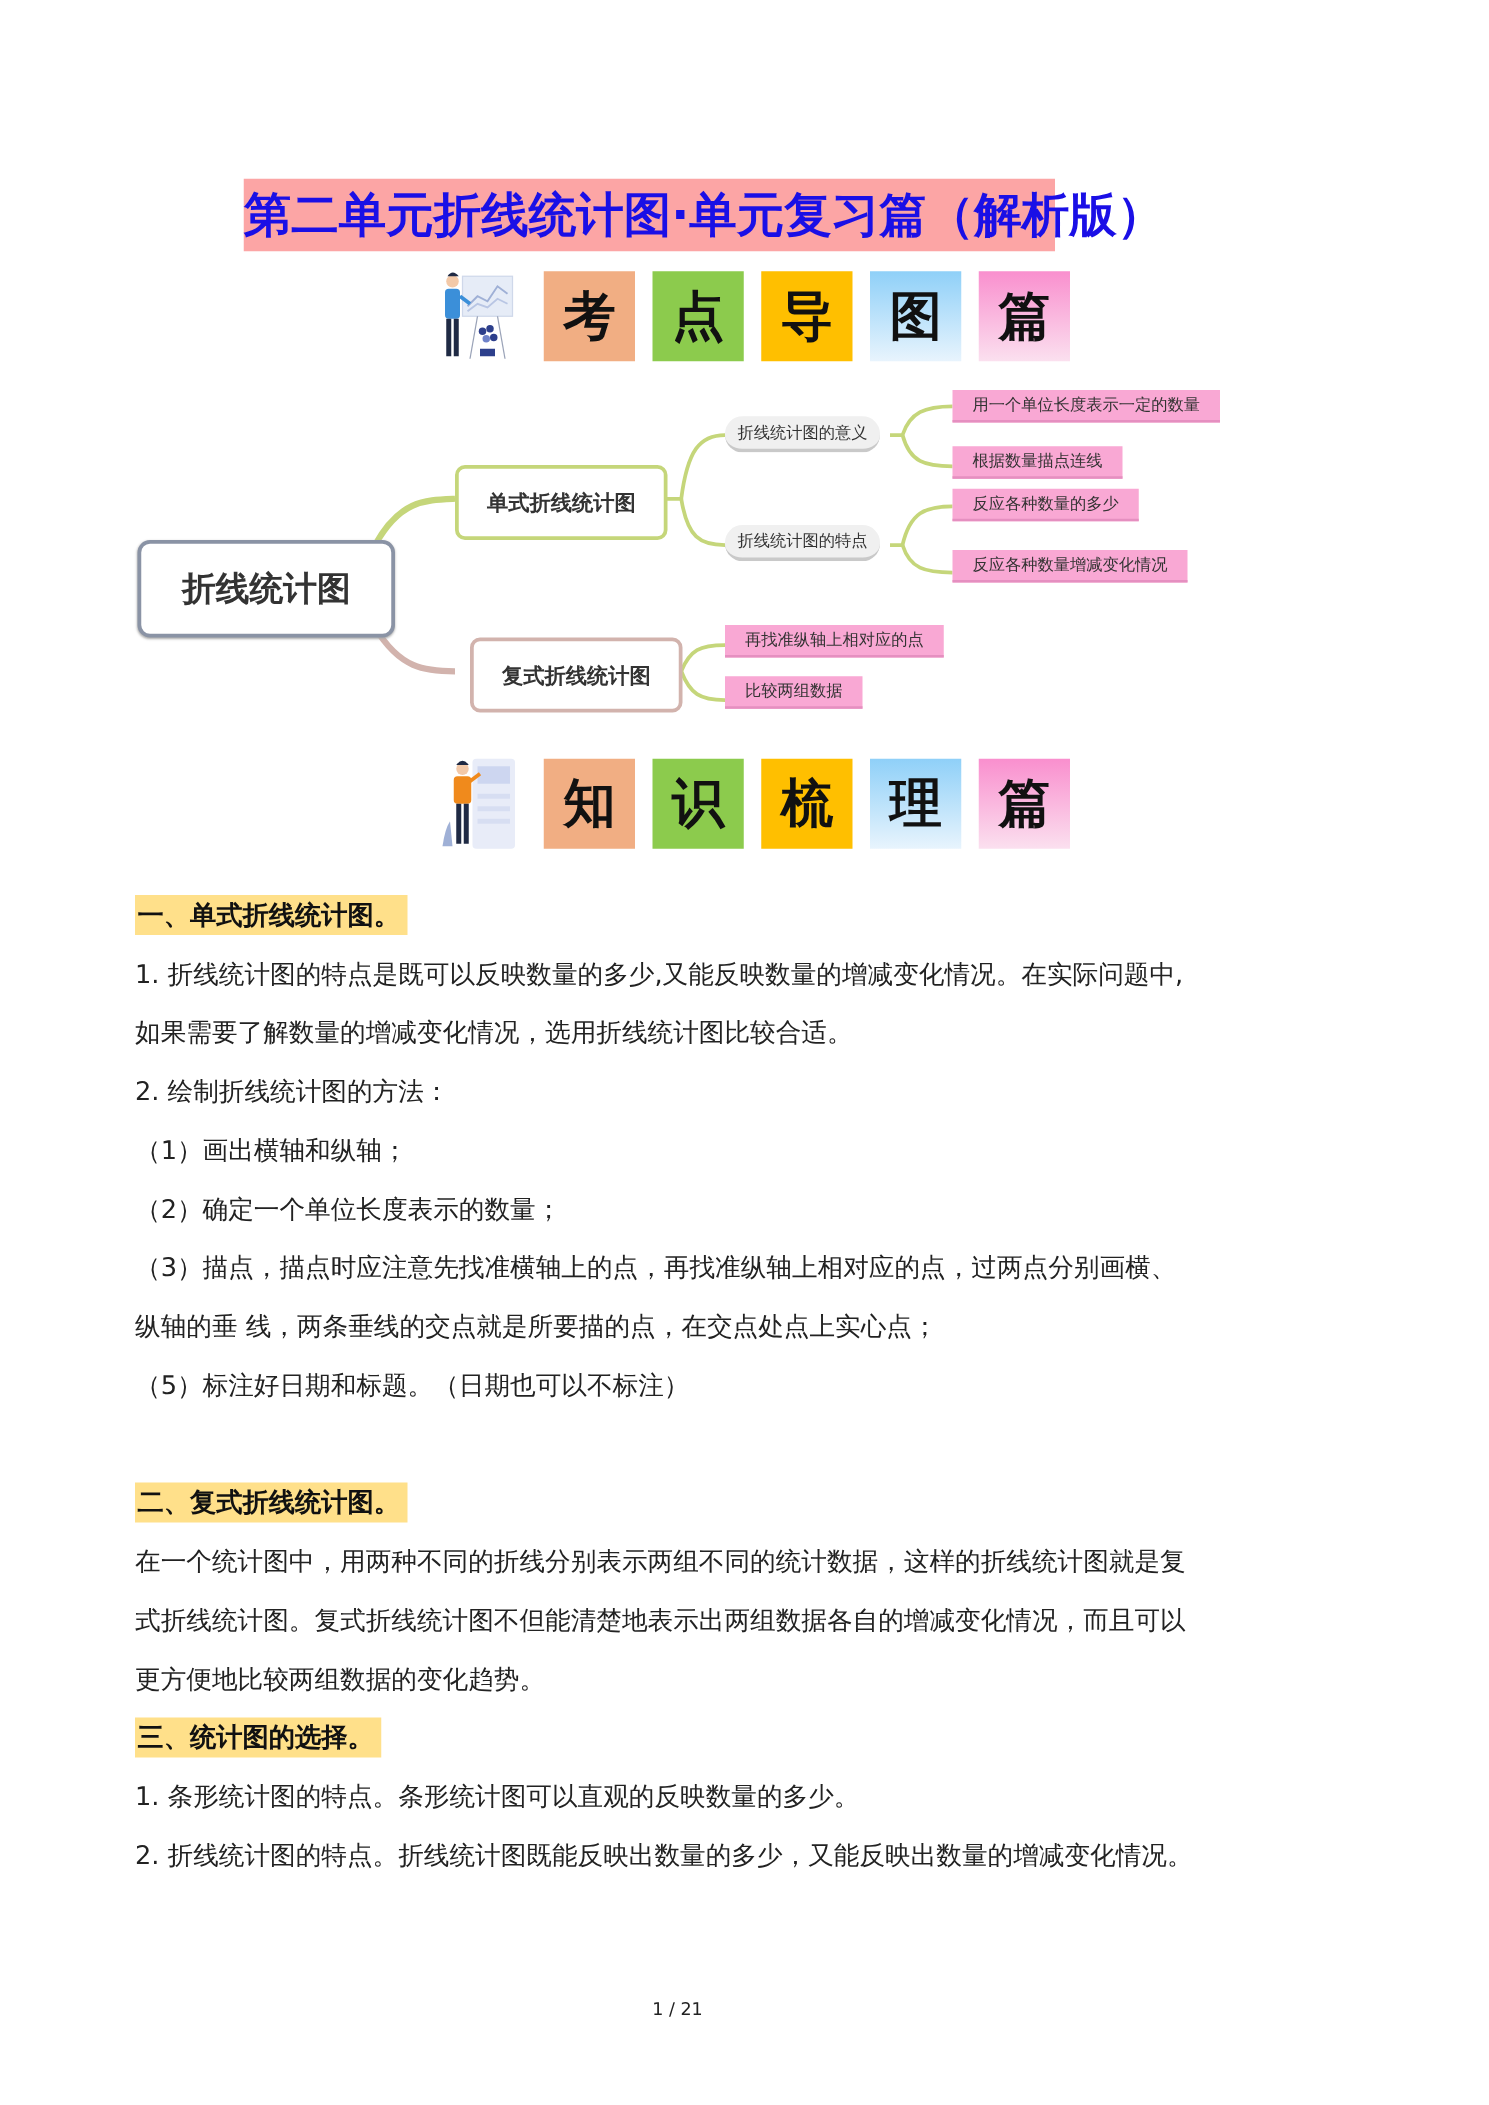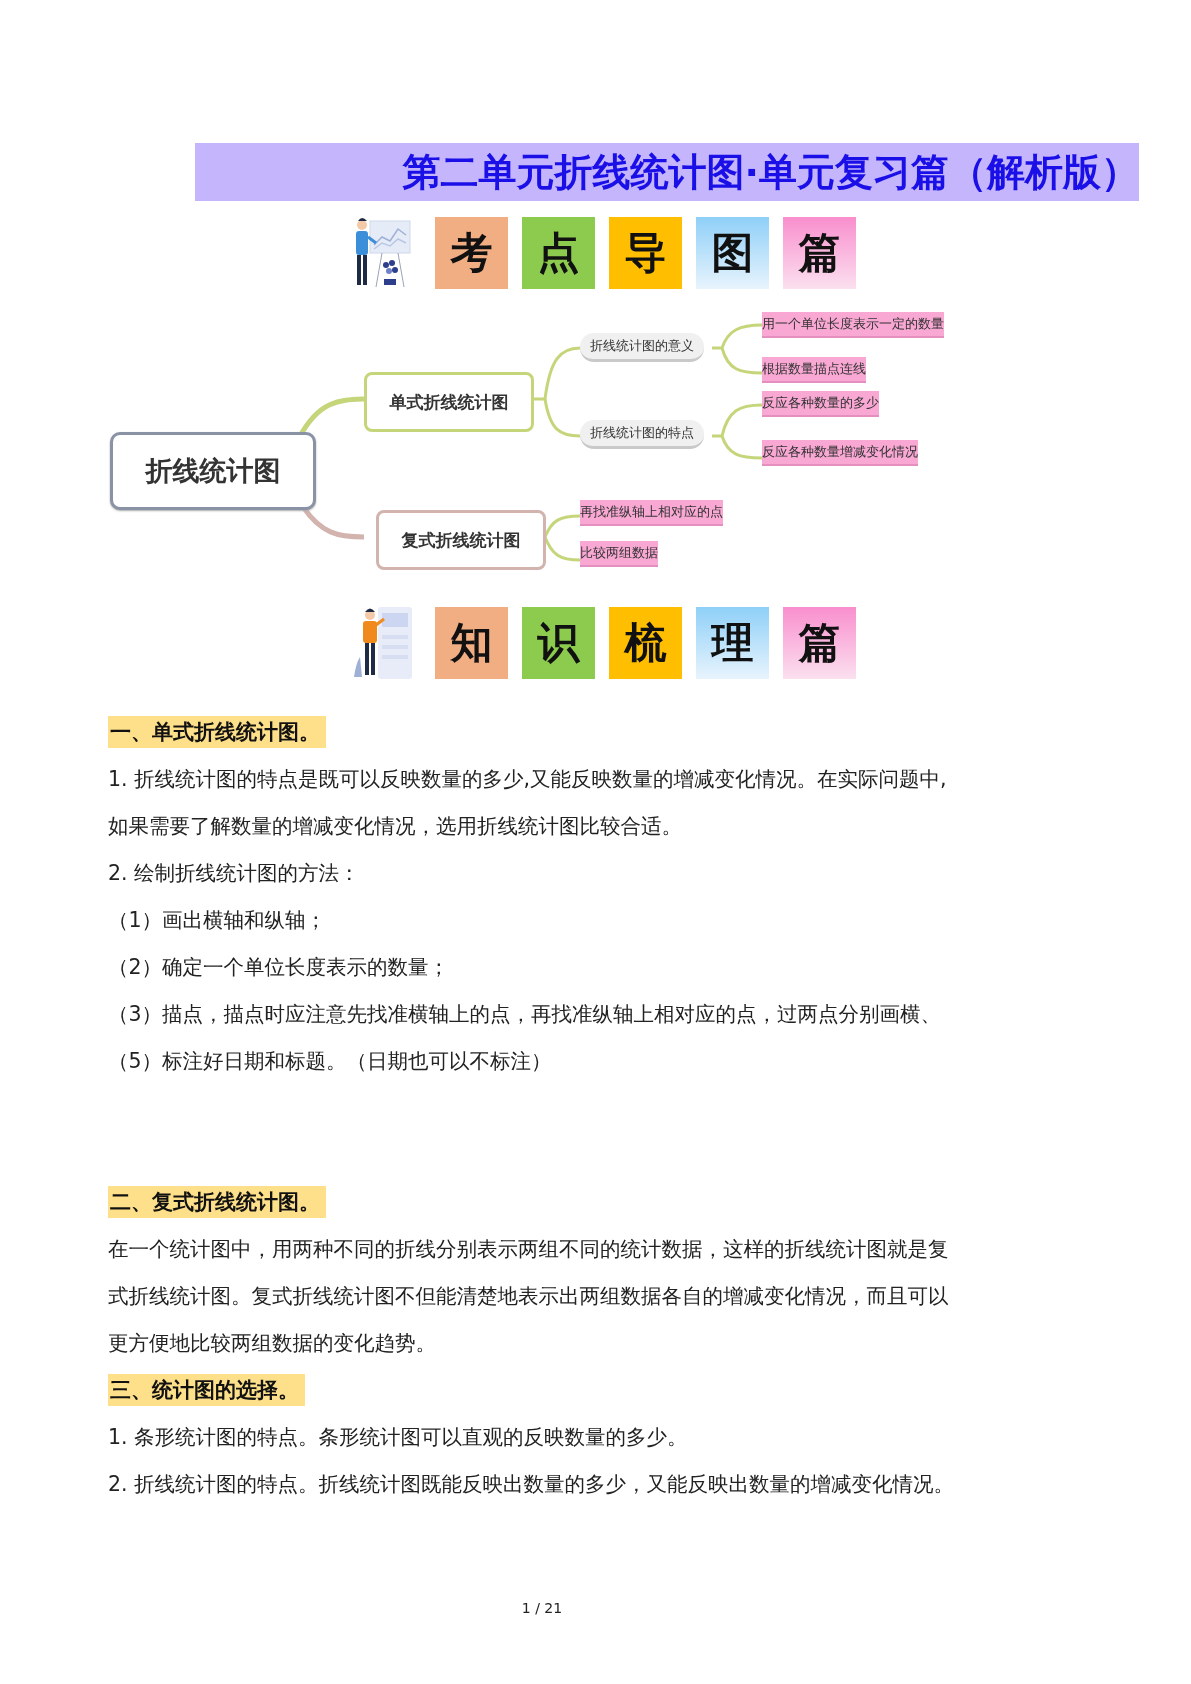--- a/index.html
+++ b/index.html
@@ -1,22 +1,22 @@
 <!DOCTYPE html>
 <html><head>
 <meta charset="utf-8">
 <style>
   html, body { margin:0; padding:0; background:#ffffff; }
   body { width:1191px; height:1684px; position:relative; overflow:hidden;
          font-family:"DejaVu Sans", sans-serif; color:#1a1a1a; }
   .abs { position:absolute; }
 
   
-  .title-band { left:195px; top:143px; width:944px; height:58px; background:#c4b5fd;
-                display:flex; align-items:center; justify-content:flex-end; }
+  .title-band { left:195px; top:143px; width:649px; height:58px; background:#fca5a5;
+                display:flex; align-items:center; justify-content:flex-start; }
   .title-band span { color:#1a0fe6; font-weight:bold; font-size:38px; letter-spacing:0px;
                      font-family:"DejaVu Sans", sans-serif; white-space:nowrap; }
 
   
   .tile-row { display:flex; align-items:center; }
   .figure { width:75px; height:80px; position:relative; margin-right:10px; }
   .tile { width:73px; height:72px; margin-right:14px; display:flex; align-items:center; justify-content:center;
           font-family:"DejaVu Serif", serif; font-weight:bold; font-size:42px; color:#111; }
   .c1 { background:#f1ae83; }
   .c2 { background:#8ccb4d; }
@@ -27,21 +27,21 @@
   
   .mm { left:0; top:0; width:1191px; height:600px; pointer-events:none; }
   .node { position:absolute; display:flex; align-items:center; justify-content:center; white-space:nowrap; }
   .root { left:110px; top:432px; width:200px; height:72px; border:3px solid #8a93a5; border-radius:10px;
           background:#fff; font-size:27px; font-weight:bold; color:#333; box-shadow:0 1px 2px #aaa; }
   .l1 { width:164px; height:54px; border-radius:8px; background:#fff; font-size:17px; font-weight:bold; color:#333; }
   .l1.a { left:364px; top:372px; border:3px solid #c5d67a; }
   .l1.b { left:376px; top:510px; border:3px solid #d2b3ad; }
   .l2 { height:26px; padding:0 10px; background:#f0f0f0; border-bottom:3px solid #c9c9c9;
         font-size:13px; color:#333;border-radius:14px; }
-  .leaf { height:24px; padding:0 0; background:#f9a8d4; border-bottom:2px solid #e58fc0;
+  .leaf { height:24px; padding:0 16px; background:#f9a8d4; border-bottom:2px solid #e58fc0;
           font-size:13px; color:#333; }
 
   
   .section { background:#ffe08a; font-weight:bold; font-size:21px; padding:2px 6px 2px 2px; color:#111; }
   .para { font-size:20.5px; color:#222; line-height:47px; white-space:nowrap; }
   .footer { font-size:14px; color:#222; }
 </style>
 </head>
 <body>
 
@@ -135,20 +135,21 @@
 </div>
 
 <div class="abs section" style="left:108px; top:716px;">一、单式折线统计图。</div>
 <div class="abs" style="left:108px; top:756px;">
   <div class="para">1. 折线统计图的特点是既可以反映数量的多少,又能反映数量的增减变化情况。在实际问题中,</div>
   <div class="para">如果需要了解数量的增减变化情况，选用折线统计图比较合适。</div>
   <div class="para">2. 绘制折线统计图的方法：</div>
   <div class="para">（1）画出横轴和纵轴；</div>
   <div class="para">（2）确定一个单位长度表示的数量；</div>
   <div class="para">（3）描点，描点时应注意先找准横轴上的点，再找准纵轴上相对应的点，过两点分别画横、</div>
+  <div class="para">纵轴的垂  线，两条垂线的交点就是所要描的点，在交点处点上实心点；</div>
   <div class="para">（5）标注好日期和标题。（日期也可以不标注）</div>
 </div>
 
 <div class="abs section" style="left:108px; top:1186px;">二、复式折线统计图。</div>
 <div class="abs" style="left:108px; top:1226px;">
   <div class="para">在一个统计图中，用两种不同的折线分别表示两组不同的统计数据，这样的折线统计图就是复</div>
   <div class="para">式折线统计图。复式折线统计图不但能清楚地表示出两组数据各自的增减变化情况，而且可以</div>
   <div class="para">更方便地比较两组数据的变化趋势。</div>
 </div>
 

